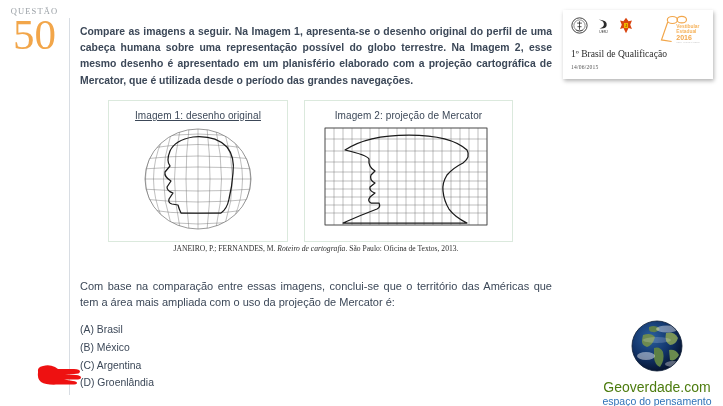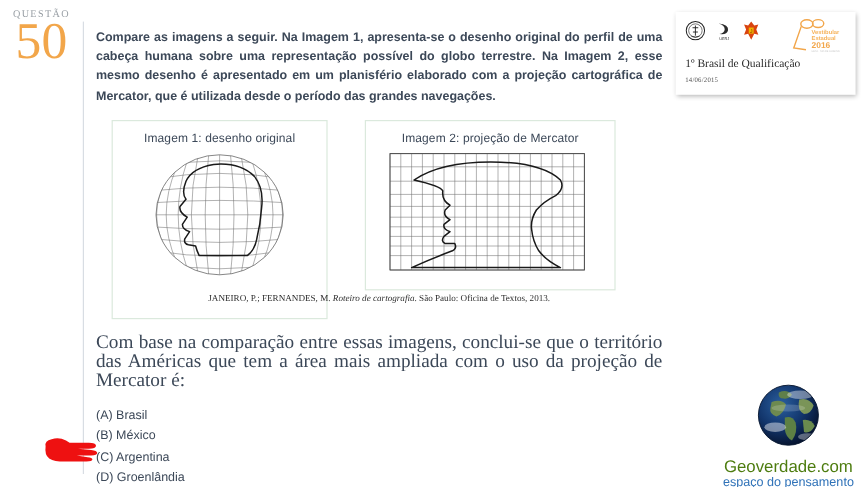--- a/index.html
+++ b/index.html
@@ -78,21 +78,21 @@
     width: 420px;
     height: 142px;
   }
   .fig-panel {
     position: absolute;
     top: 0;
     background: #ffffff;
     border: 1px solid #dbe9dd;
     box-sizing: border-box;
   }
-  #fig-panel-1 { left: 0px;   width: 180px; height: 166px; }
+  #fig-panel-1 { left: 15px;   width: 180px; height: 142px; text-decoration: underline; }
   #fig-panel-2 { left: 211px; width: 209px; height: 142px; }
 
   .fig-caption {
     font-size: 10px;
     color: #3c4858;
     text-align: center;
     margin-top: 9px;
     letter-spacing: .1px;
   }
   .fig-art {
@@ -113,25 +113,24 @@
   #source-line .ital { font-style: italic; }
 
   
   #question-block {
     position: absolute;
     left: 80px;
     top: 278px;
     width: 472px;
   }
   #question-prompt {
-    font-size: 16px;
+    font-size: 11px;
     line-height: 16.2px;
     text-align: justify;
     margin: 0 0 11px 0;
-    font-family: Liberation Serif, serif;
   }
   .option {
     font-size: 10.4px;
     line-height: 17.6px;
     color: #3c4858;
   }
 
   
   #pointer-hand {
     position: absolute;

